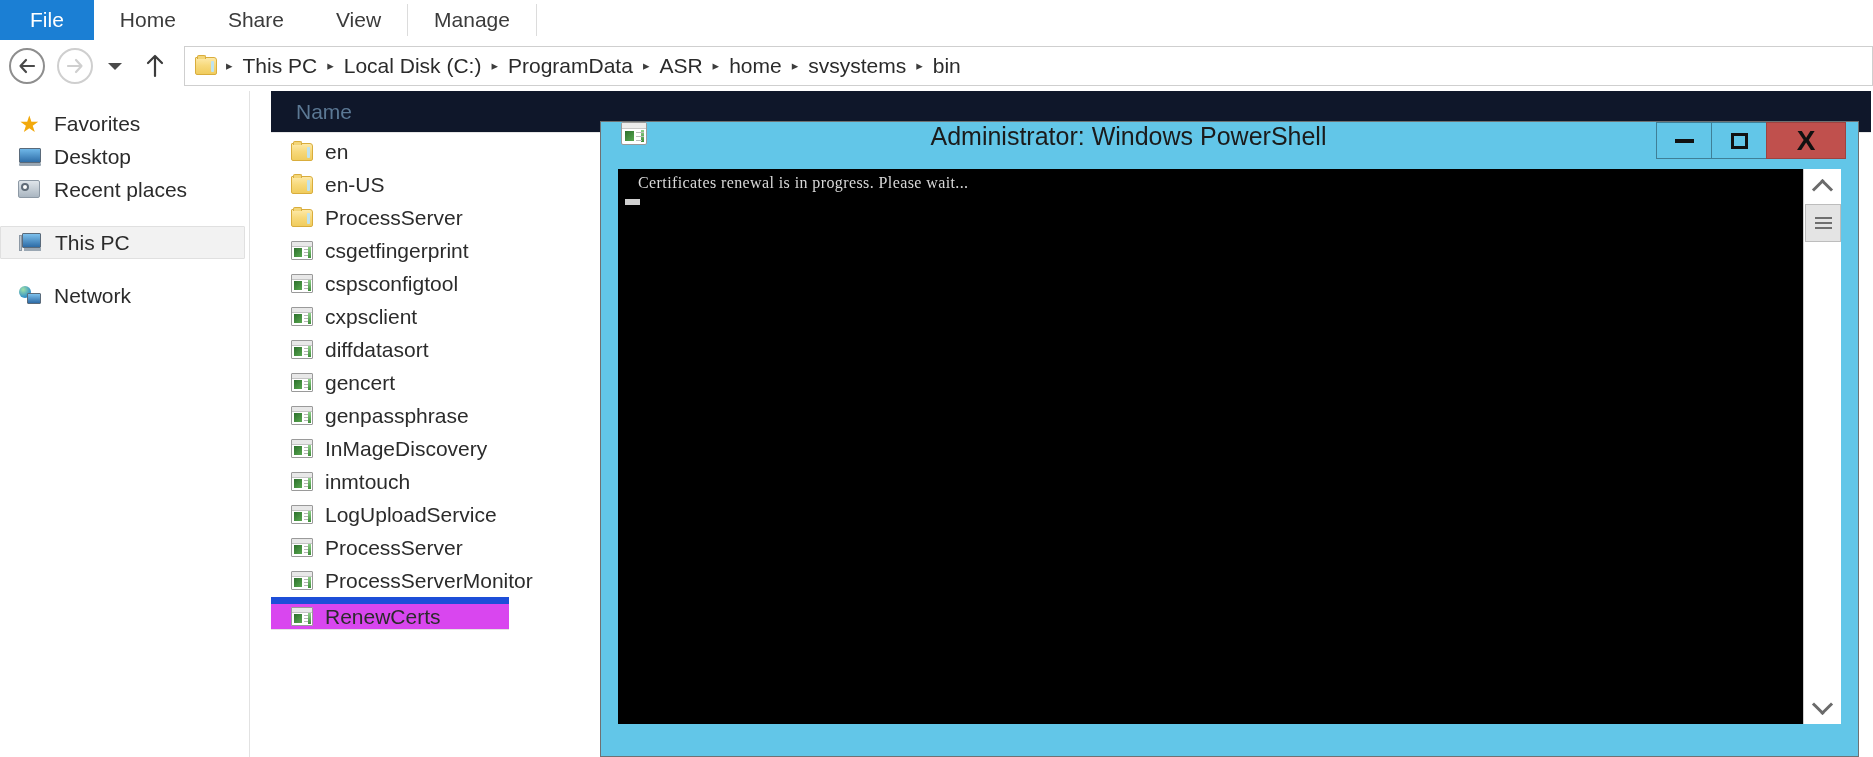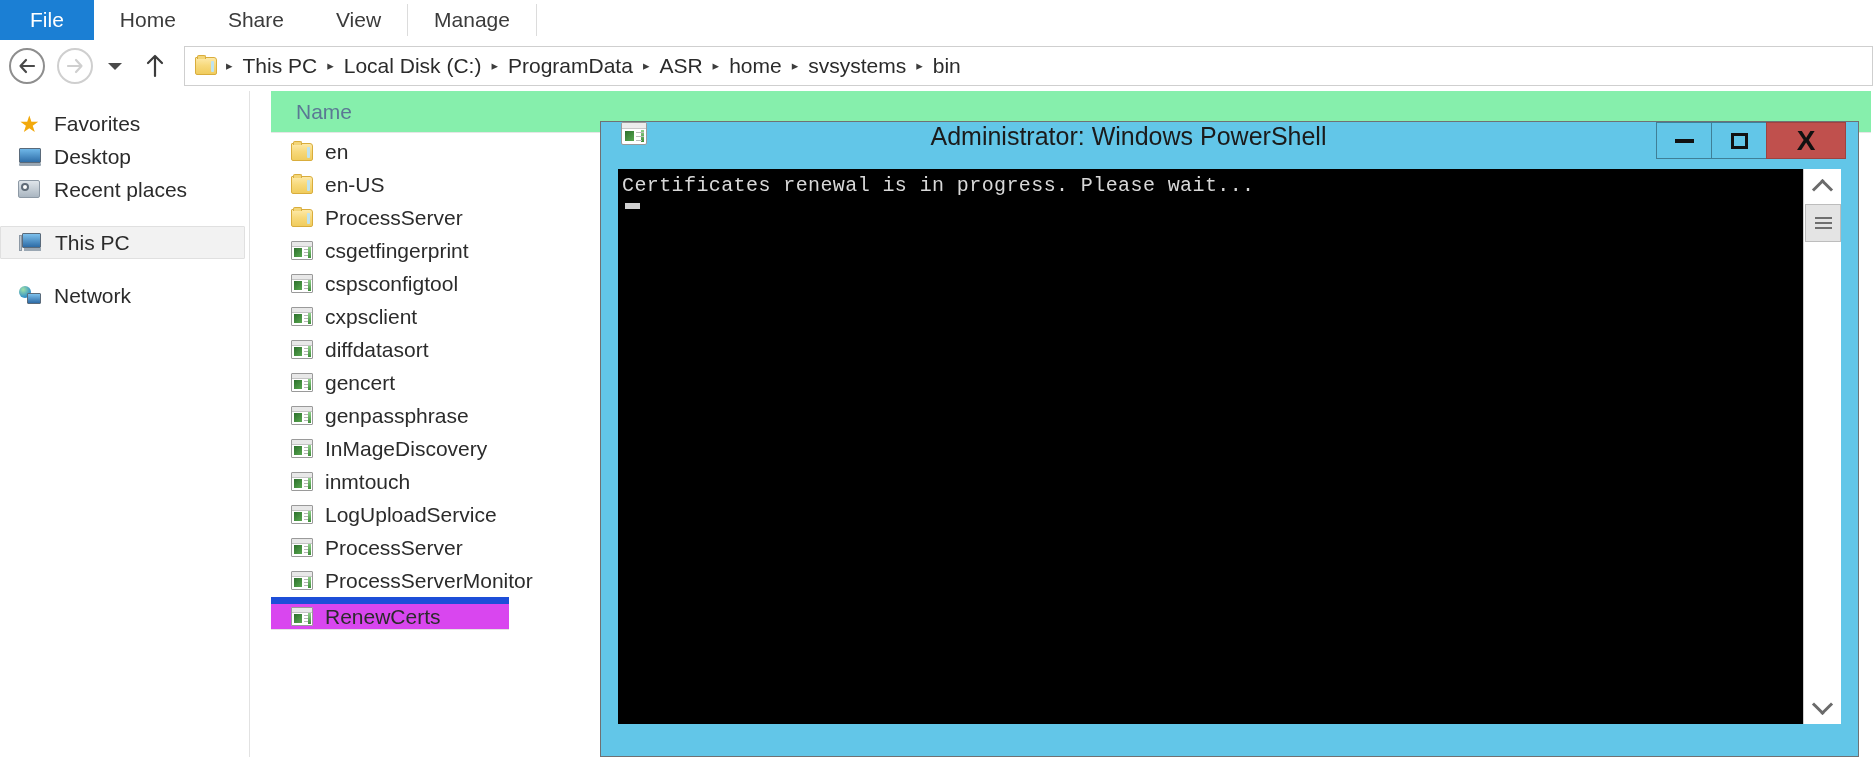--- a/index.html
+++ b/index.html
@@ -163,21 +163,21 @@
     width: 1622px;
     height: 666px;
     background: #ffffff;
     overflow: hidden;
   }
   #col-header {
     position: absolute;
     left: 20px; top: 0px;
     width: 1600px;
     height: 42px;
-    background: #86efac;
+    background: #0f172a;
     border-bottom: 1px solid #e6e6e6;
     display: flex;
     align-items: center;
     box-sizing: border-box;
   }
   #col-header .col-name {
     font-size: 21px;
     color: #5b7894;
     padding-left: 25px;
   }
@@ -343,24 +343,24 @@
     position: absolute;
     left: 17px;
     top: 47px;
     width: 1187px;
     height: 555px;
     background: #000000;
     overflow: hidden;
   }
   #psText {
     color: #d8d8d8;
-    font-family: Liberation Mono, monospace;
-    font-size: 20px;
+    font-family: Liberation Serif, serif;
+    font-size: 16px;
     line-height: 1.17;
-    padding: 5px 0 0 4px;
+    padding: 5px 0 0 20px;
     white-space: pre;
     letter-spacing: 0.4px;
   }
   #psCursor {
     width: 15px; height: 6px;
     background: #d0d0d0;
     margin-left: 7px;
     margin-top: 6px;
   }
   

